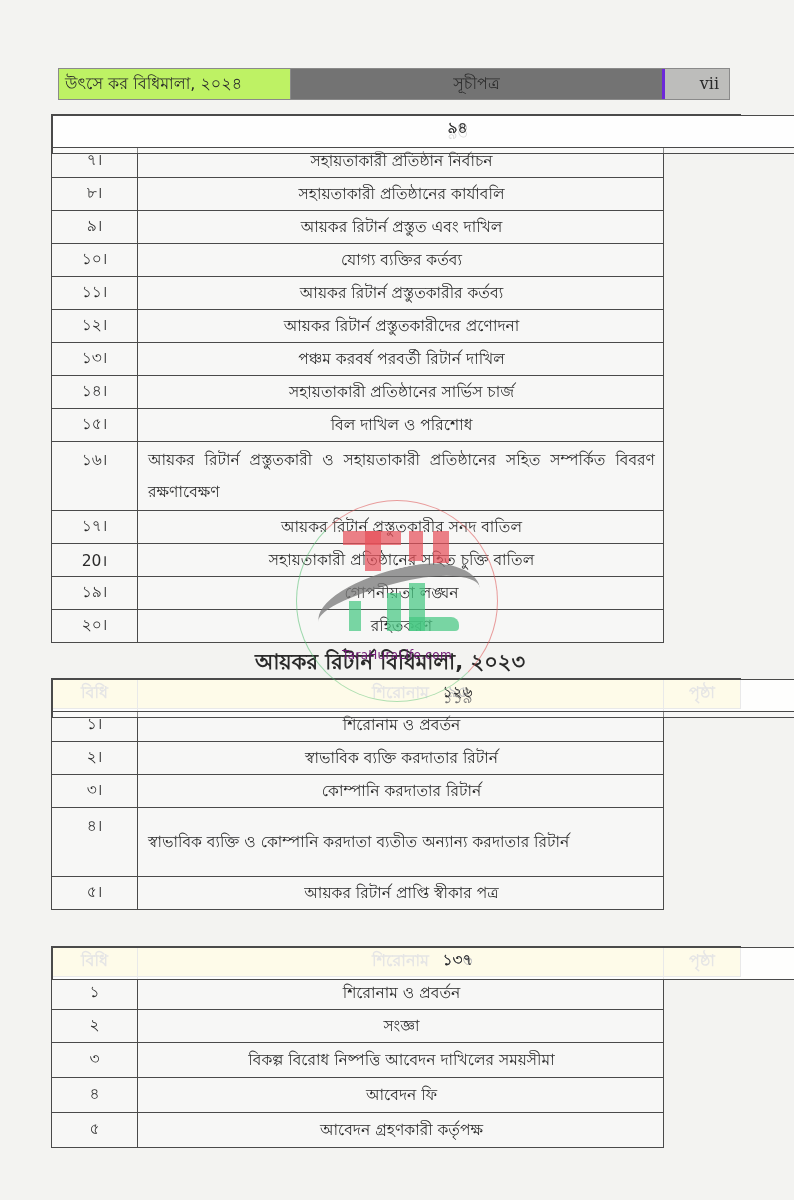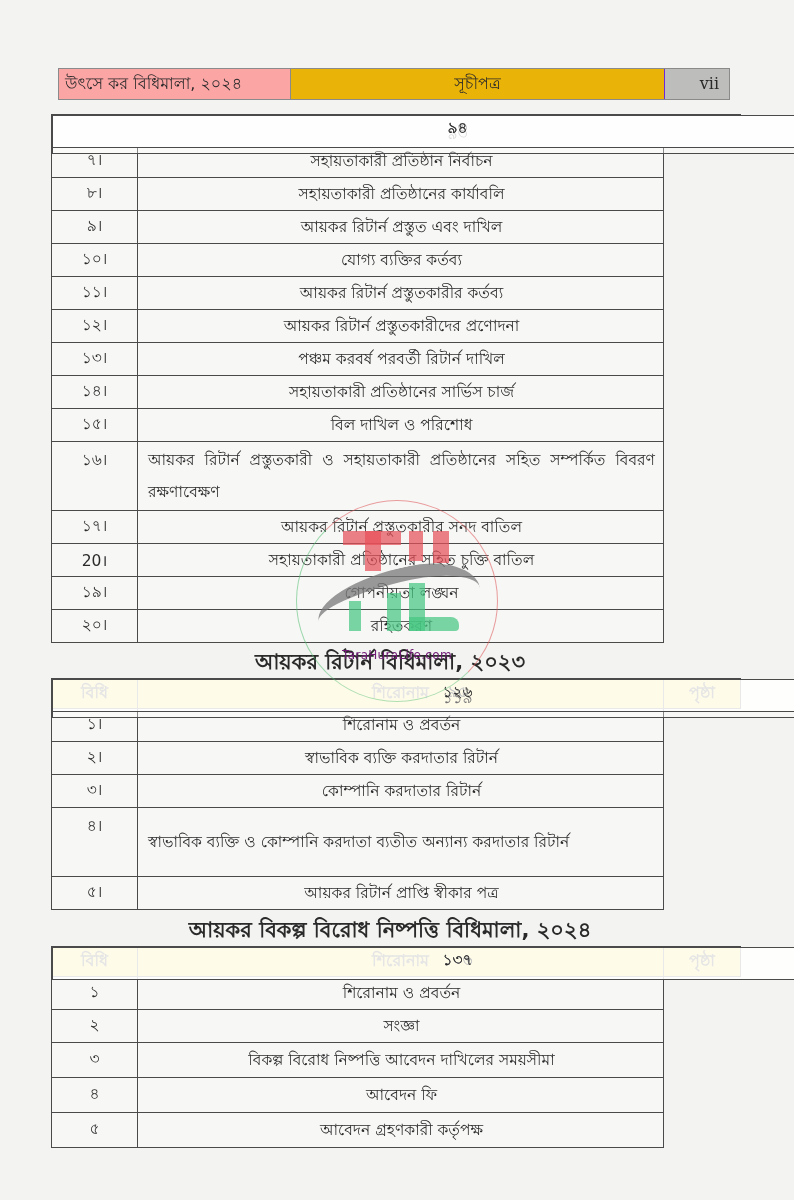--- a/index.html
+++ b/index.html
@@ -27,33 +27,33 @@
       left: 58px;
       top: 68px;
       width: 672px;
       height: 32px;
       display: flex;
       border: 1px solid #8a8a8a;
       box-sizing: border-box;
     }
     .runhead .rh-left {
       width: 232px;
-      background: #fca5a5;
+      background: #bef264;
       border-right: 1px solid #8a8a8a;
       font-size: 16px;
       line-height: 30px;
       padding-left: 6px;
       box-sizing: border-box;
       white-space: nowrap;
       overflow: hidden;
     }
     .runhead .rh-mid {
       flex: 1;
-      background: #eab308;
-      border-right: 1px solid #6d28d9;
+      background: #737373;
+      border-right: 3px solid #6d28d9;
       text-align: center;
       font-size: 16px;
       line-height: 30px;
     }
     .runhead .rh-right {
       width: 64px;
       background: #bdbdbb;
       text-align: right;
       padding-right: 10px;
       box-sizing: border-box;
@@ -300,21 +300,20 @@
         <td class="page top">১১৯</td>
       </tr>
       <tr>
         <td class="num">৫।</td>
         <td class="title">আয়কর রিটার্ন প্রাপ্তি স্বীকার পত্র</td>
         <td class="page">১২৬</td>
       </tr>
     </tbody>
   </table>
 
-  <div class="section-title" style="top:914px;">আয়কর বিকল্প বিরোধ নিষ্পত্তি বিধিমালা, ২০২৪</div>
 
   <table class="toc" style="top:946px;">
     <colgroup>
         <col class="c1">
         <col class="c2">
         <col class="c3">
       </colgroup>
     <thead>
       <tr>
         <th>বিধি</th>

